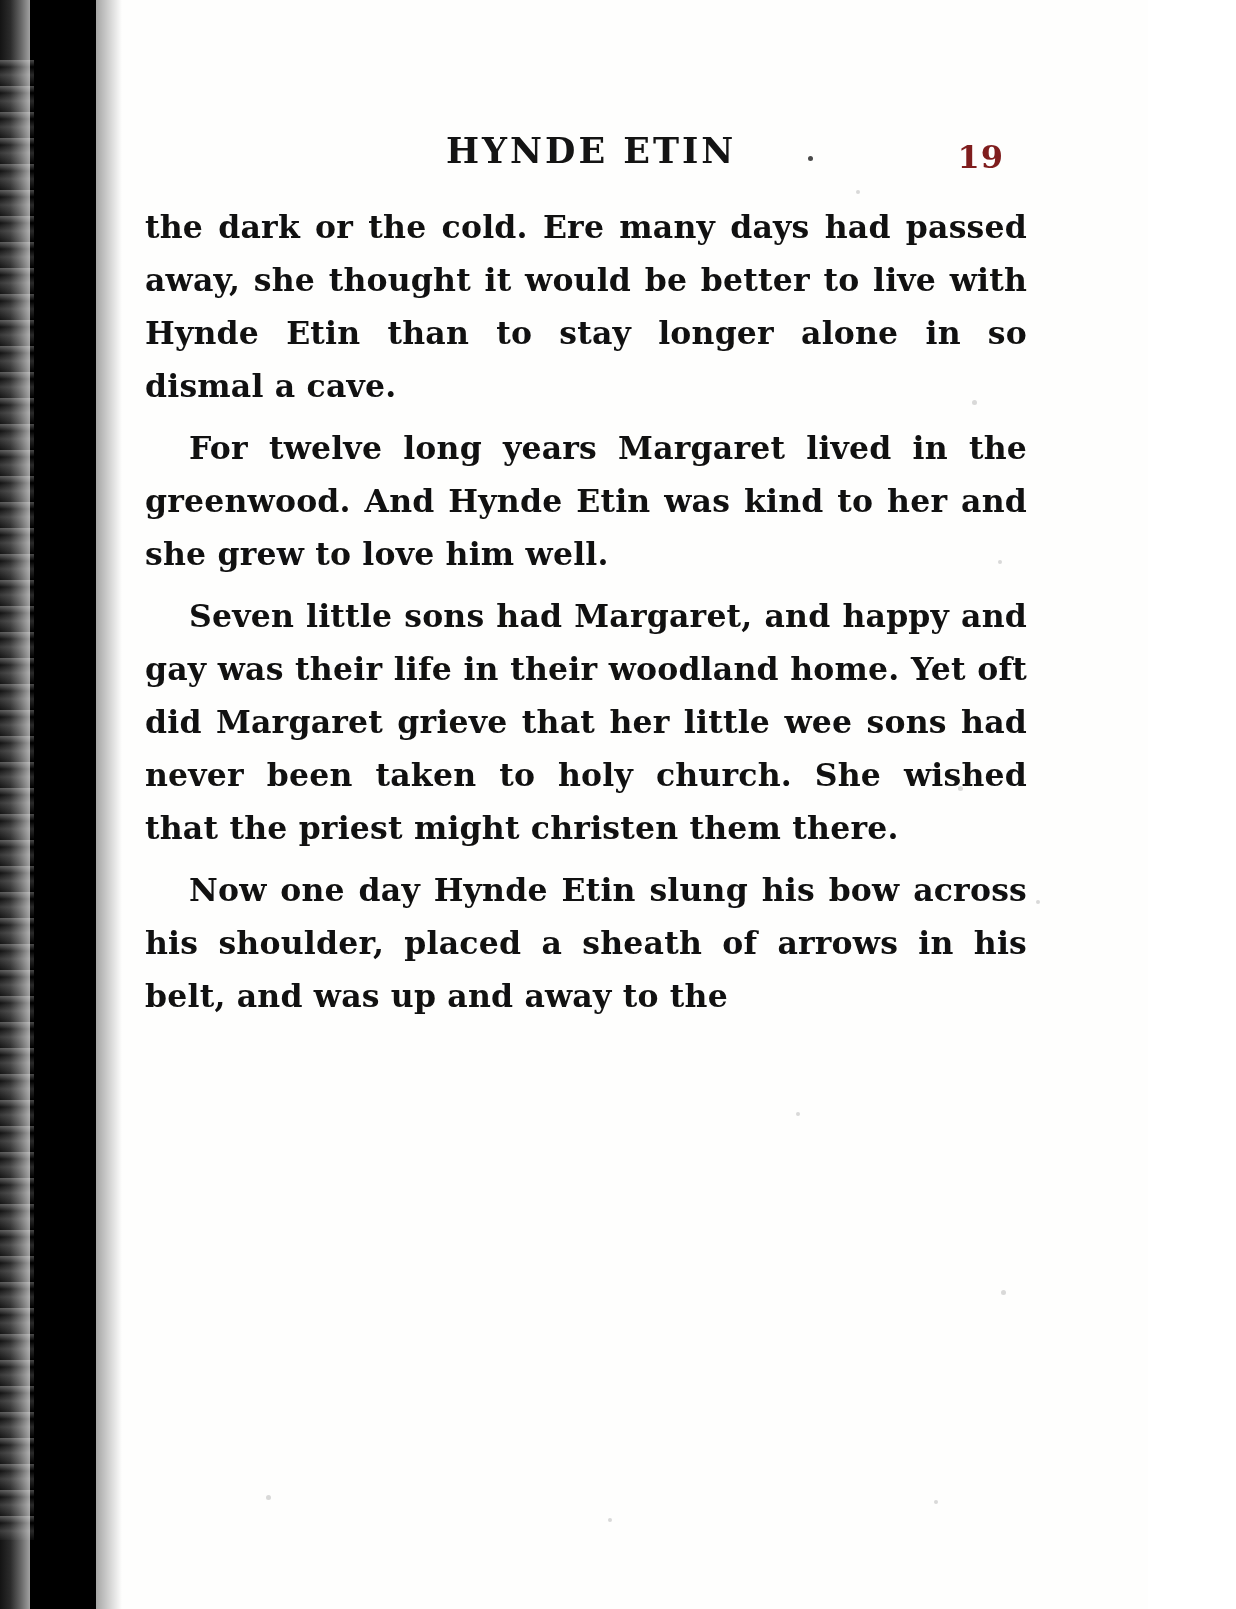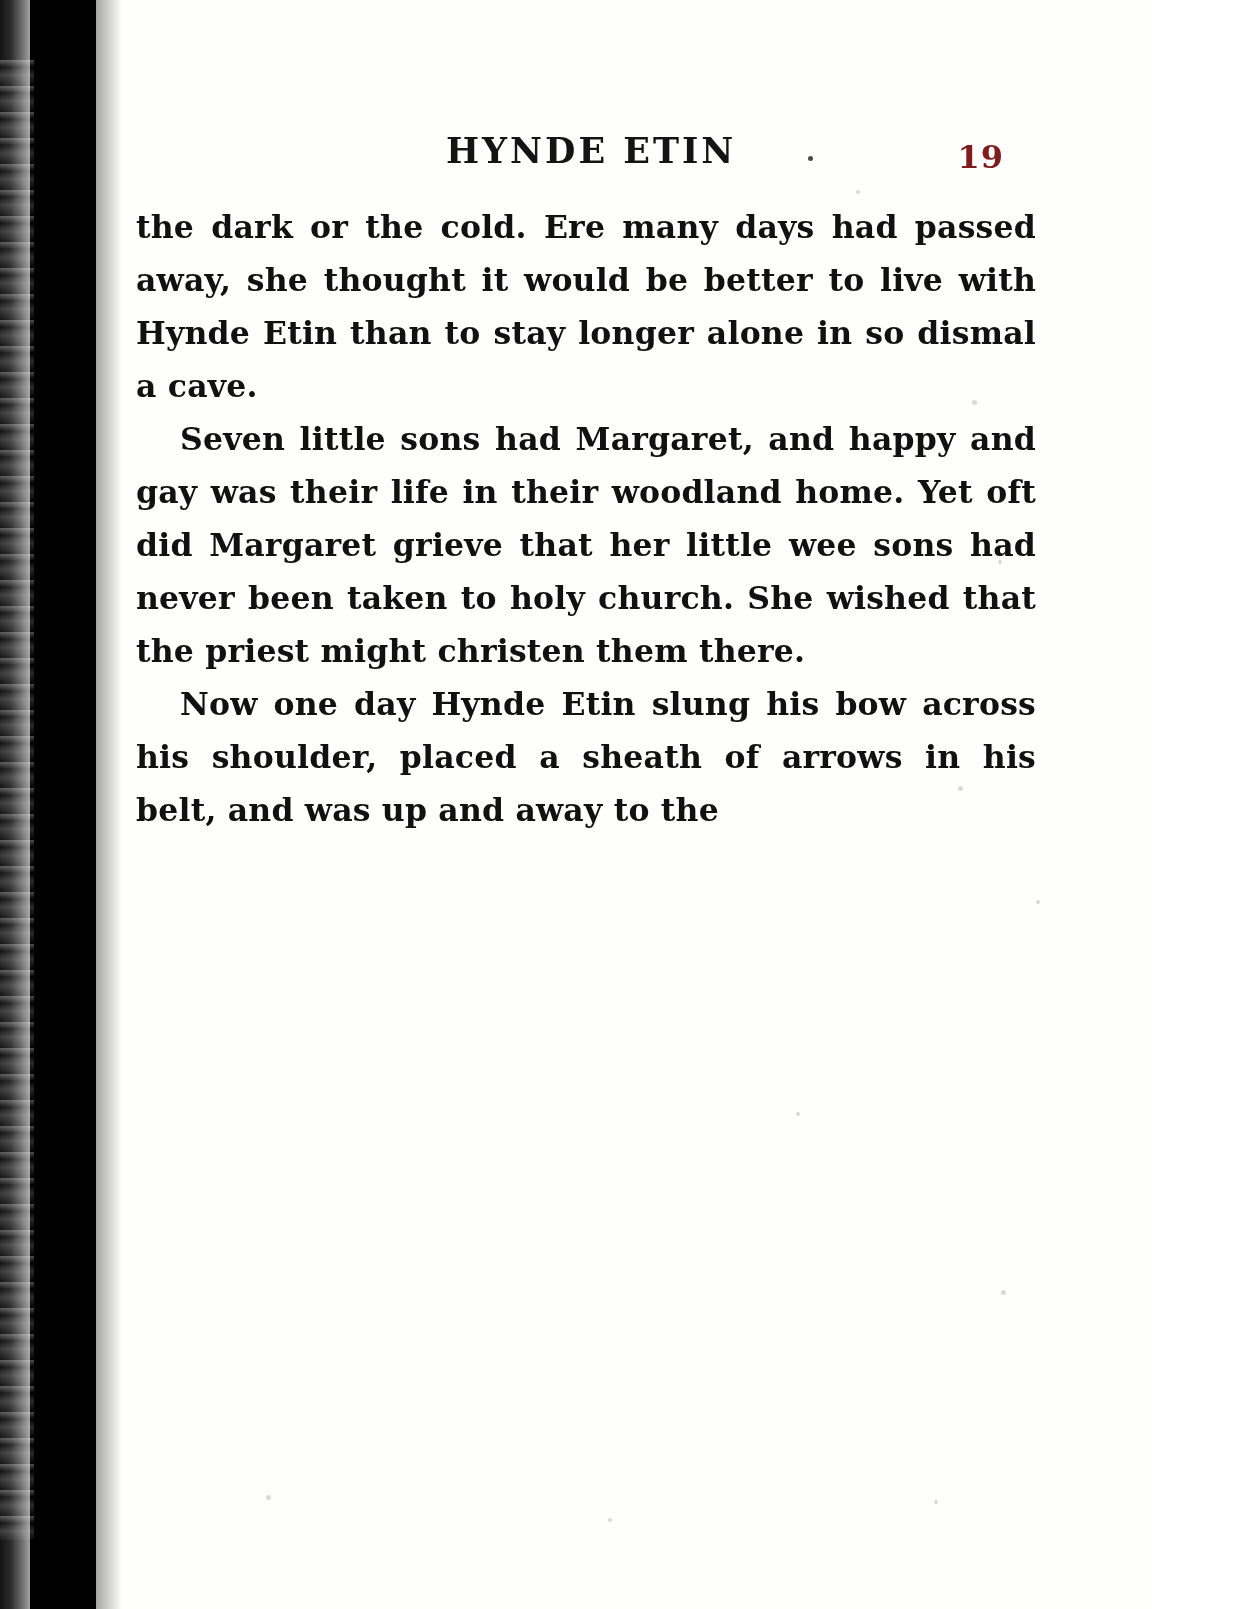--- a/index.html
+++ b/index.html
@@ -116,21 +116,21 @@
     font-family: "DejaVu Serif", serif;
     font-size: 31.5px;
     line-height: 53px;
     color: #111111;
     text-align: justify;
     text-justify: inter-word;
     font-weight: 600;
     letter-spacing: 0.2px;
   }
   .para {
-    margin: 0;
+    margin: 9px;
     text-indent: 44px;
   }
   .para.first {
     text-indent: 0;
   }
   .para:last-child {
     
   }
 
   
@@ -165,18 +165,19 @@
   <div class="page-inner">
 
     <div class="running-head">
       <div class="running-title">HYNDE ETIN</div>
       <div class="running-dot"></div>
       <div class="folio">19</div>
     </div>
 
     <div class="body-text">
       <p class="para first">the dark or the cold.  Ere many days had passed away, she thought it would be better to live with Hynde Etin than to stay longer alone in so dismal a cave.</p>
+      <p class="para">For twelve long years Margaret lived in the greenwood.  And Hynde Etin was kind to her and she grew to love him well.</p>
       <p class="para">Seven little sons had Margaret, and happy and gay was their life in their woodland home.  Yet oft did Margaret grieve that her little wee sons had never been taken to holy church.  She wished that the priest might christen them there.</p>
       <p class="para">Now one day Hynde Etin slung his bow across his shoulder, placed a sheath of arrows in his belt, and was up and away to the</p>
     </div>
 
   </div>
 </div>
 
 </body></html>

